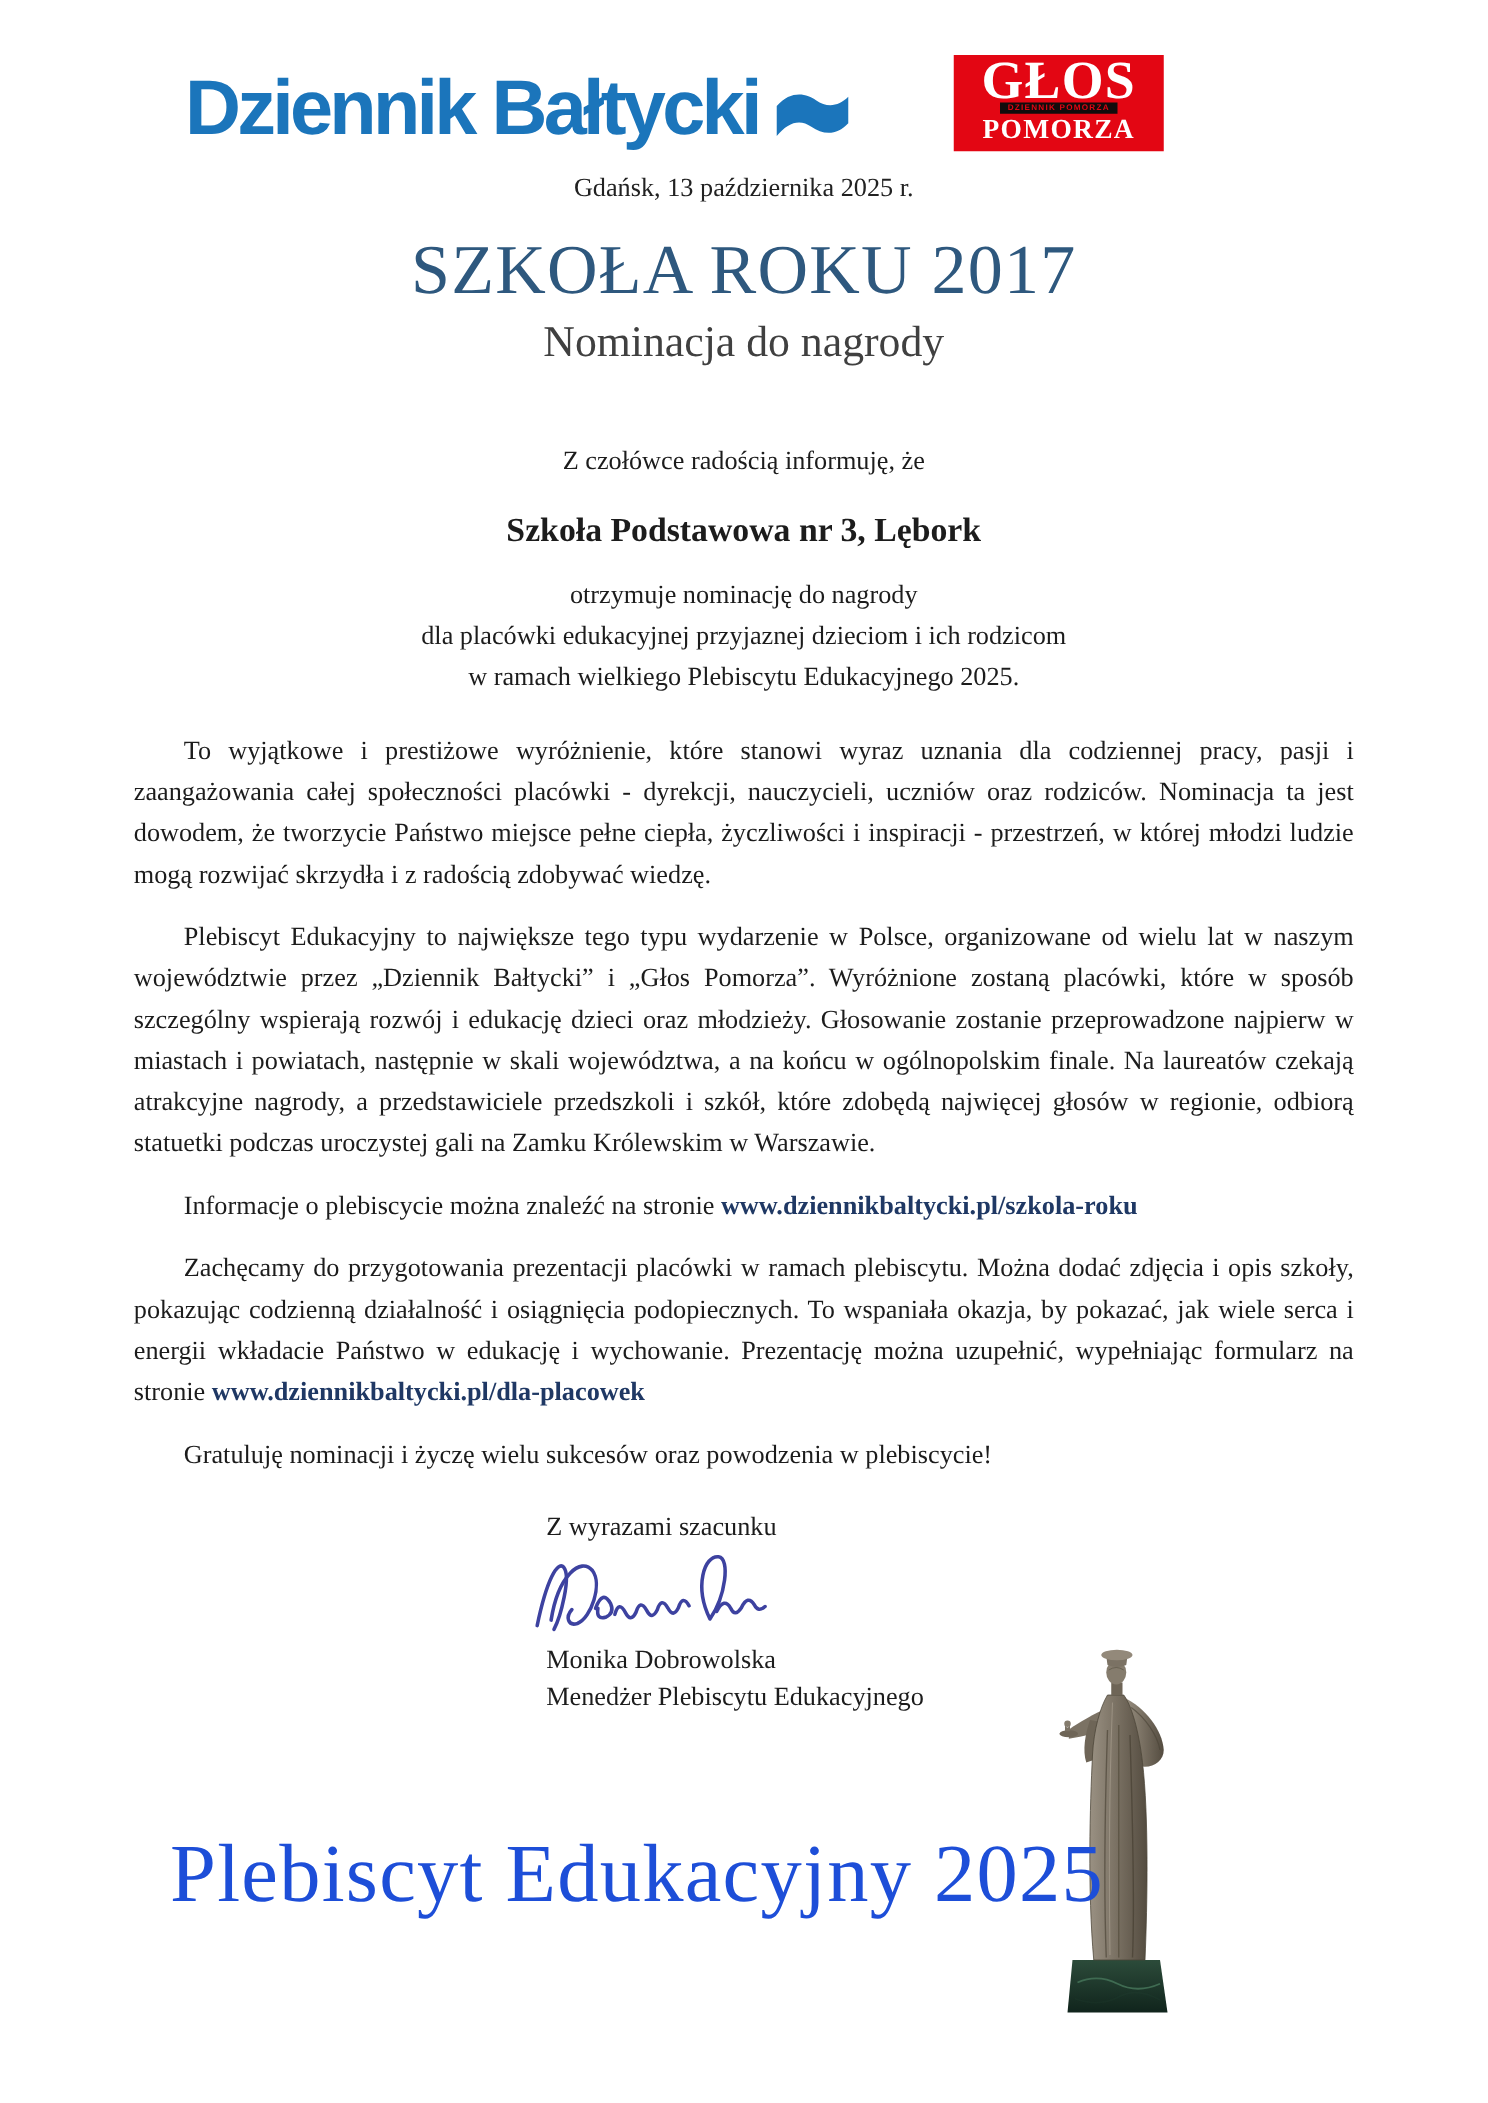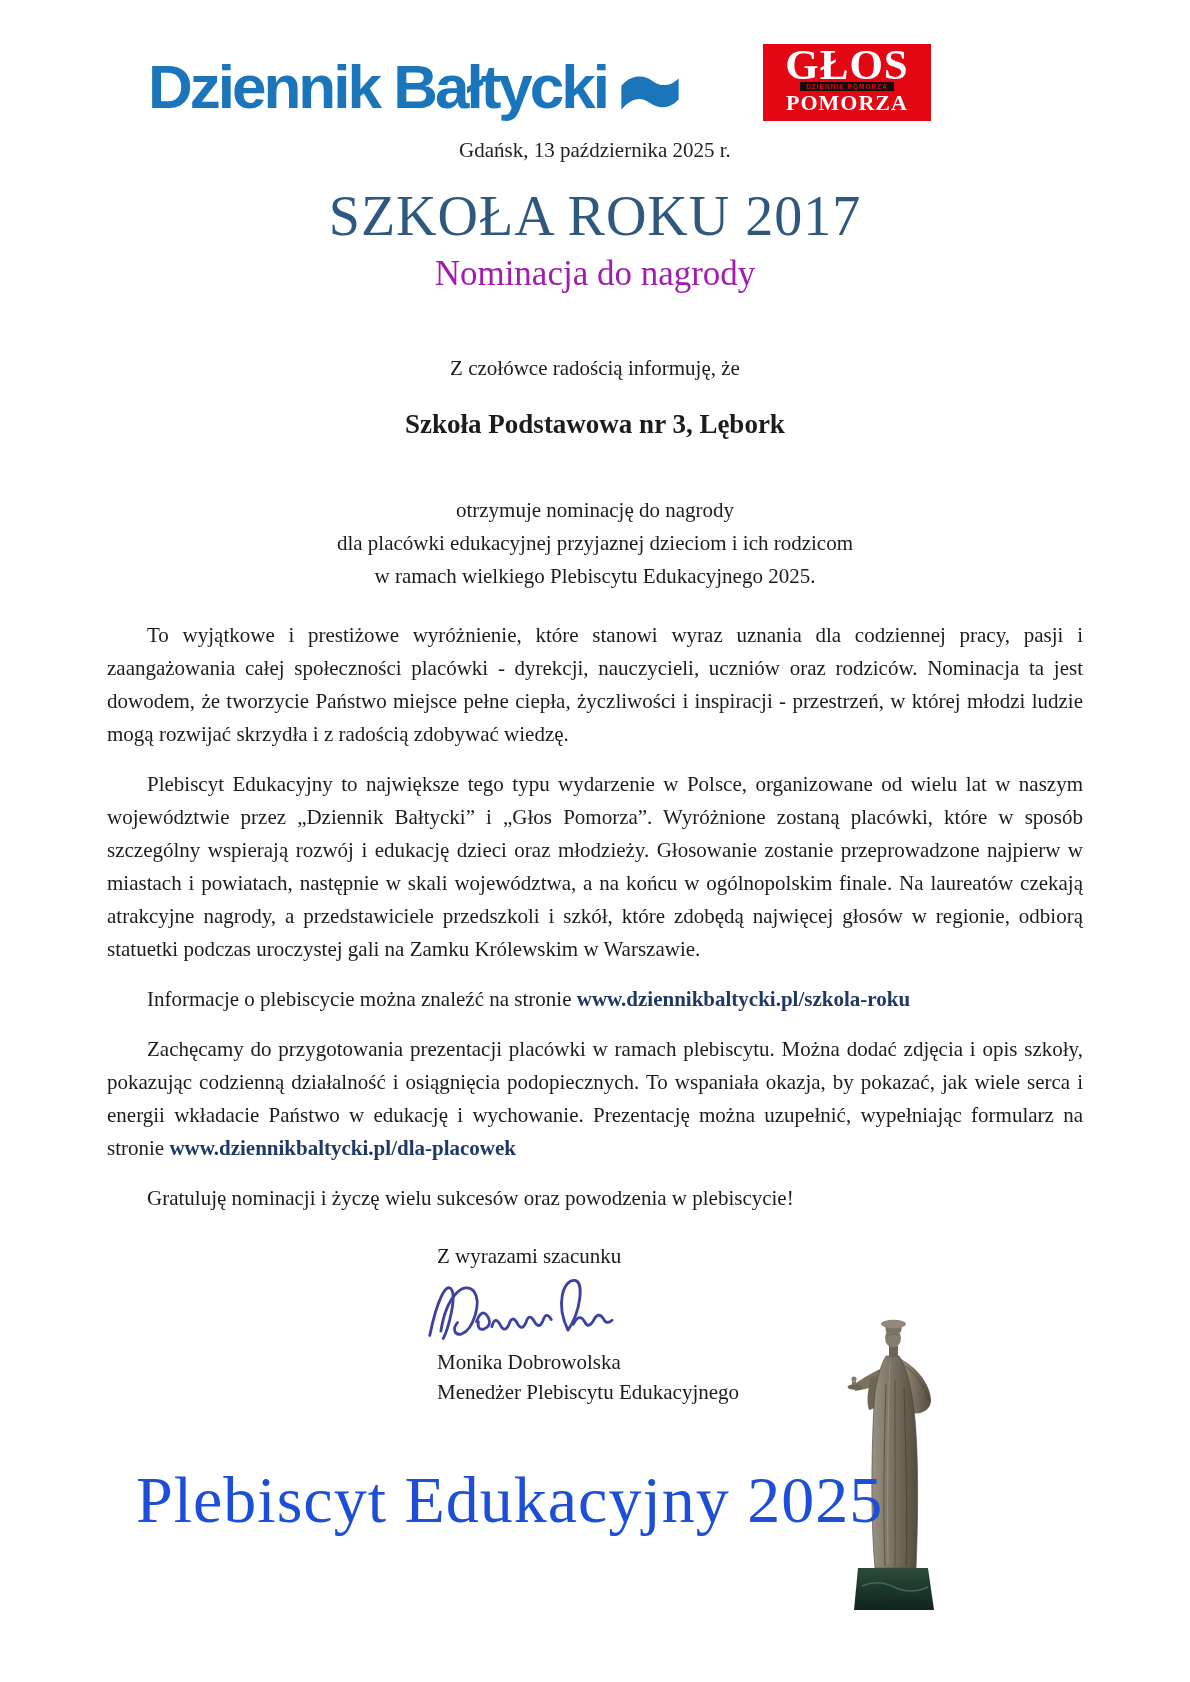--- a/index.html
+++ b/index.html
@@ -33,26 +33,26 @@
     font-family:"Liberation Sans","DejaVu Sans",sans-serif;
     font-size:6.5px;font-weight:bold;letter-spacing:1px;
     padding:1px 6px;line-height:7px;margin-top:-3px;
   }
   .glos-bottom{font-size:22px;font-weight:bold;line-height:24px;letter-spacing:1px;}
   
   .date-line{position:absolute;top:122px;left:0;width:100%;text-align:center;font-size:21px;color:#222;margin-top:16px;}
   .doc-title{position:absolute;top:184px;left:0;width:100%;text-align:center;
     font-size:56px;color:#2e587e;letter-spacing:1px;}
   .doc-subtitle{position:absolute;top:254px;left:0;width:100%;text-align:center;
-    font-size:35px;color:#a21caf;}
+    font-size:35px;color:#404040;}
   
   .body-block{position:absolute;top:352px;left:107px;width:976px;font-size:21px;line-height:33px;}
   .center-line{text-align:center;}
   .intro-line{margin-bottom:24px;}
-  .school-line{font-weight:bold;font-size:27px;line-height:30px;margin-bottom:55px;}
+  .school-line{font-weight:bold;font-size:27px;line-height:30px;margin-bottom:20px;}
   .award-lines{margin-bottom:26px;}
   .para{text-align:justify;text-indent:40px;margin:0 0 17px 0;}
   .link{color:#1f3864;font-weight:bold;text-decoration:none;cursor:pointer;}
   
   .signature-block{margin-top:26px;margin-left:330px;font-size:21px;line-height:30px;}
   .sig-script{margin:2px 0 -6px -18px;display:block;}
   
   .campaign-title{
     position:absolute;left:136px;top:1462px;
     font-size:66px;color:#1d4ed8;letter-spacing:1px;white-space:nowrap;

